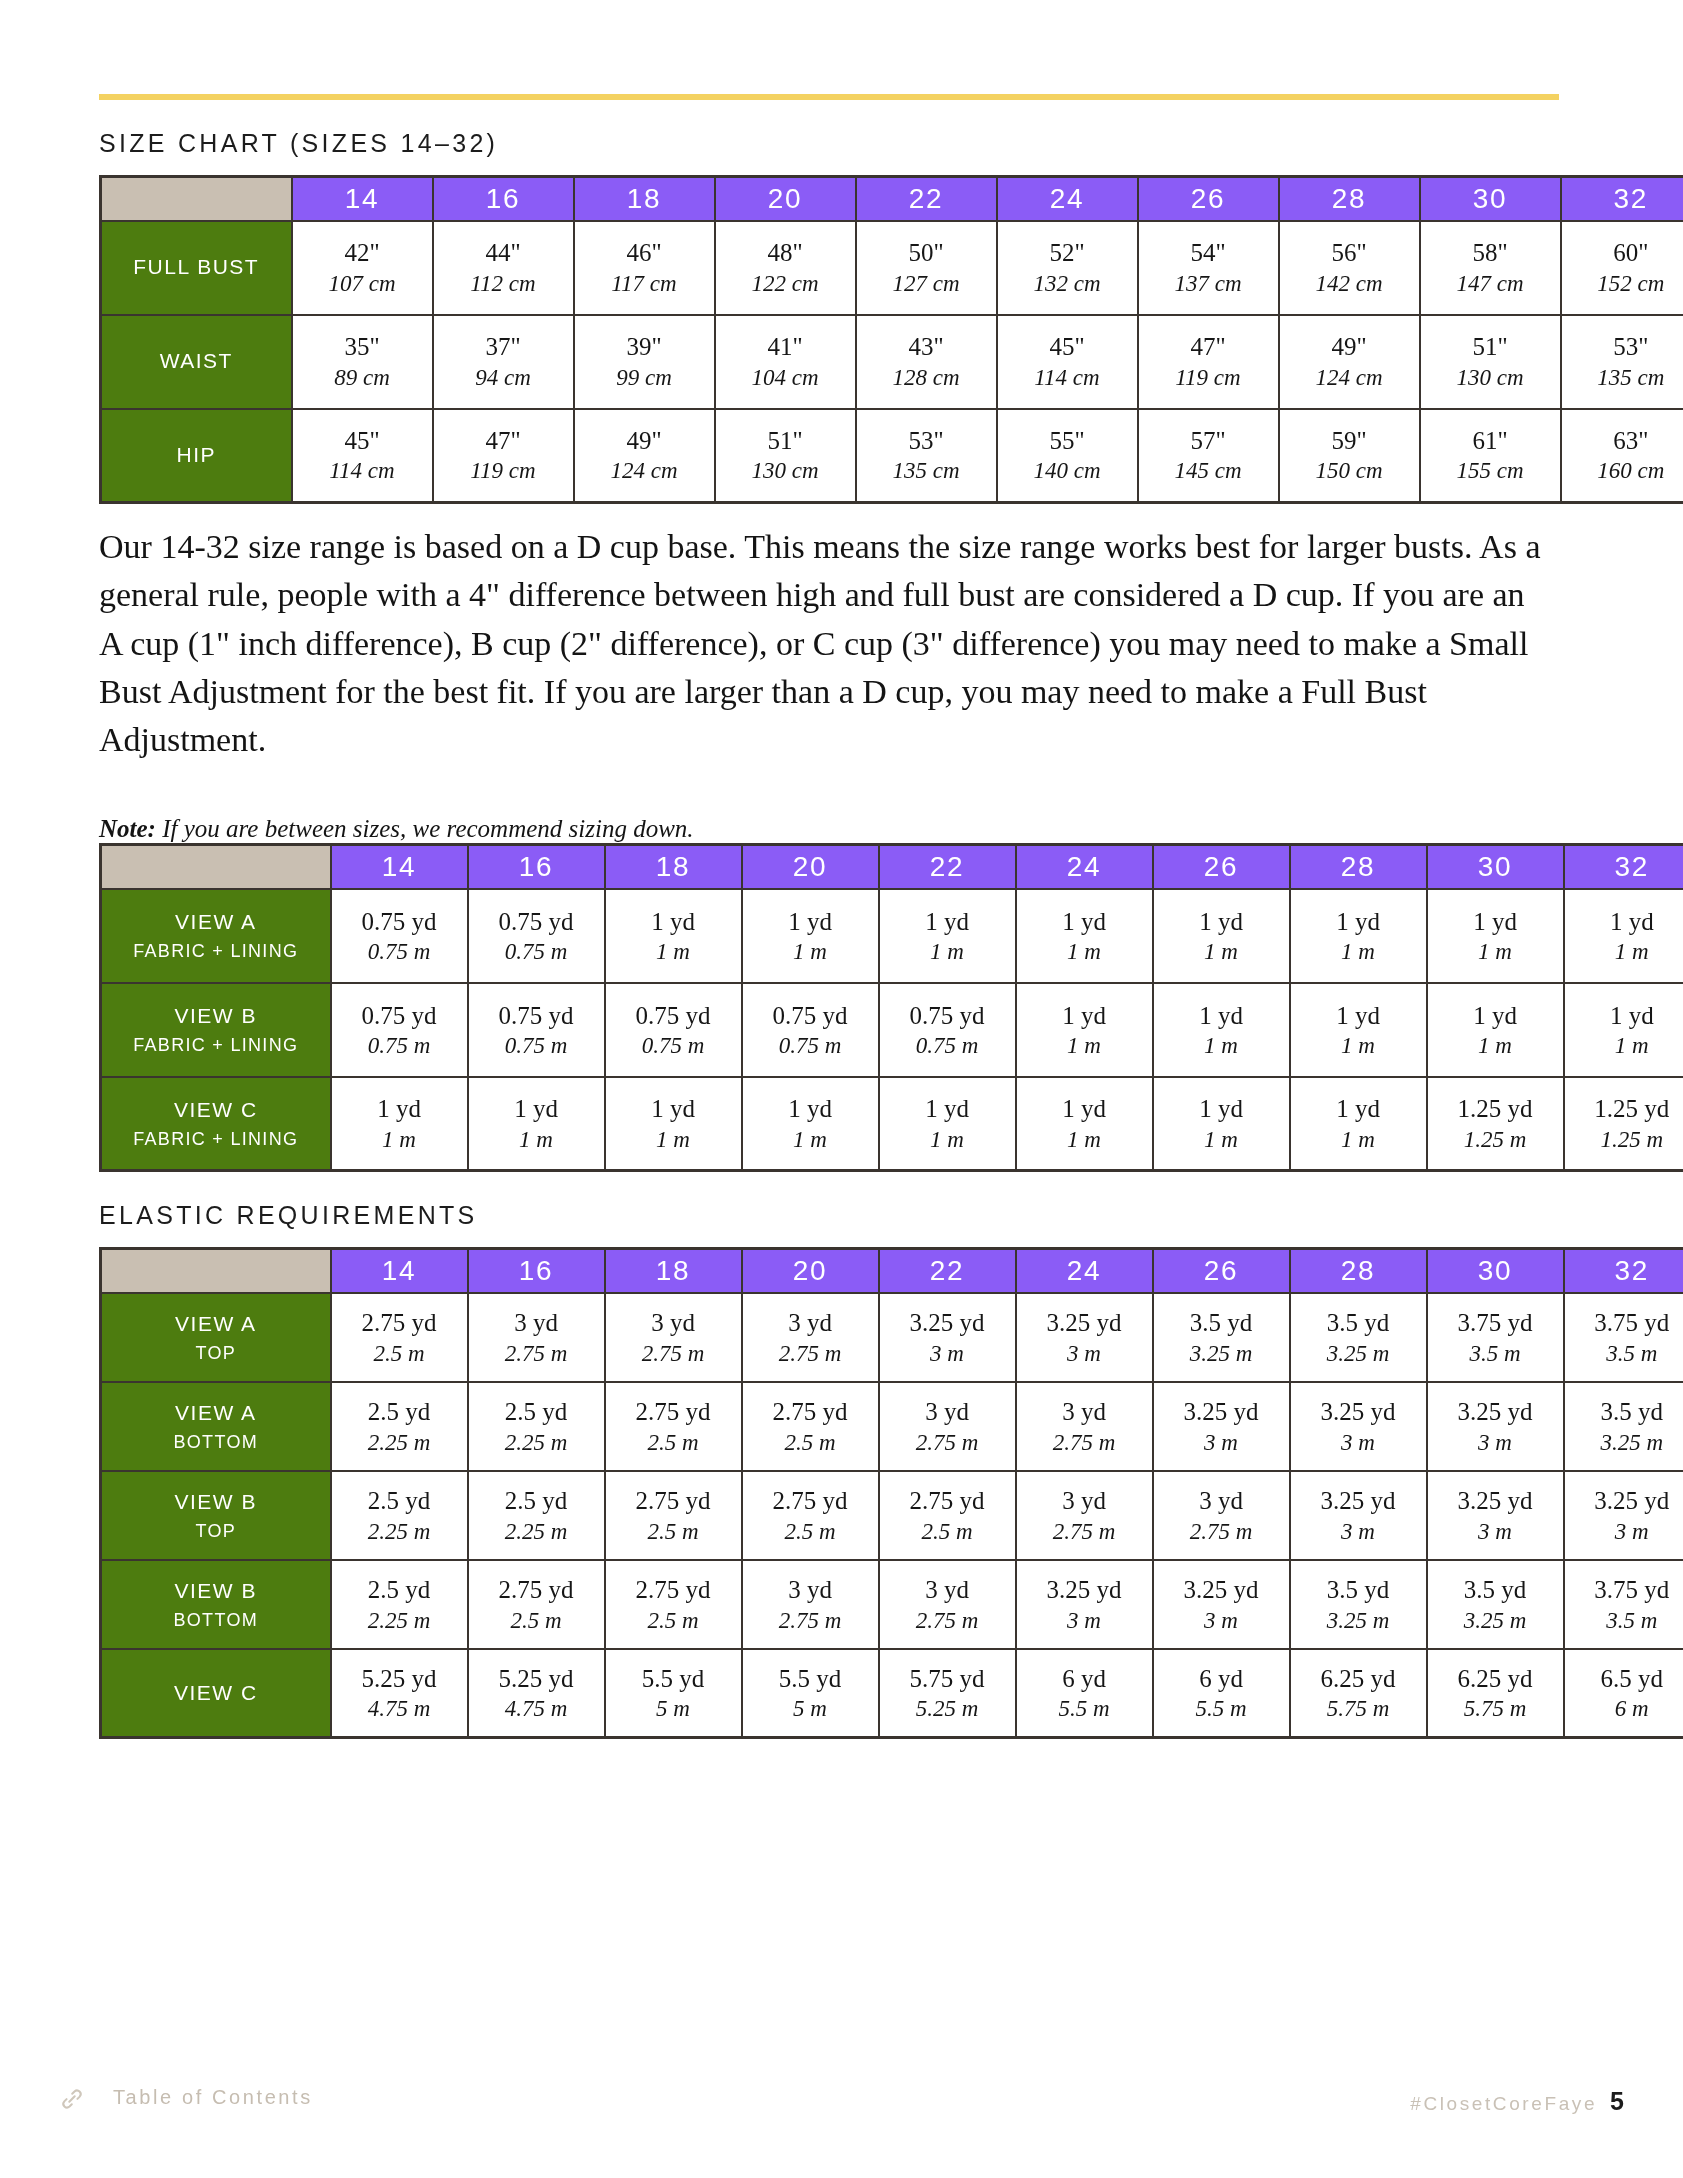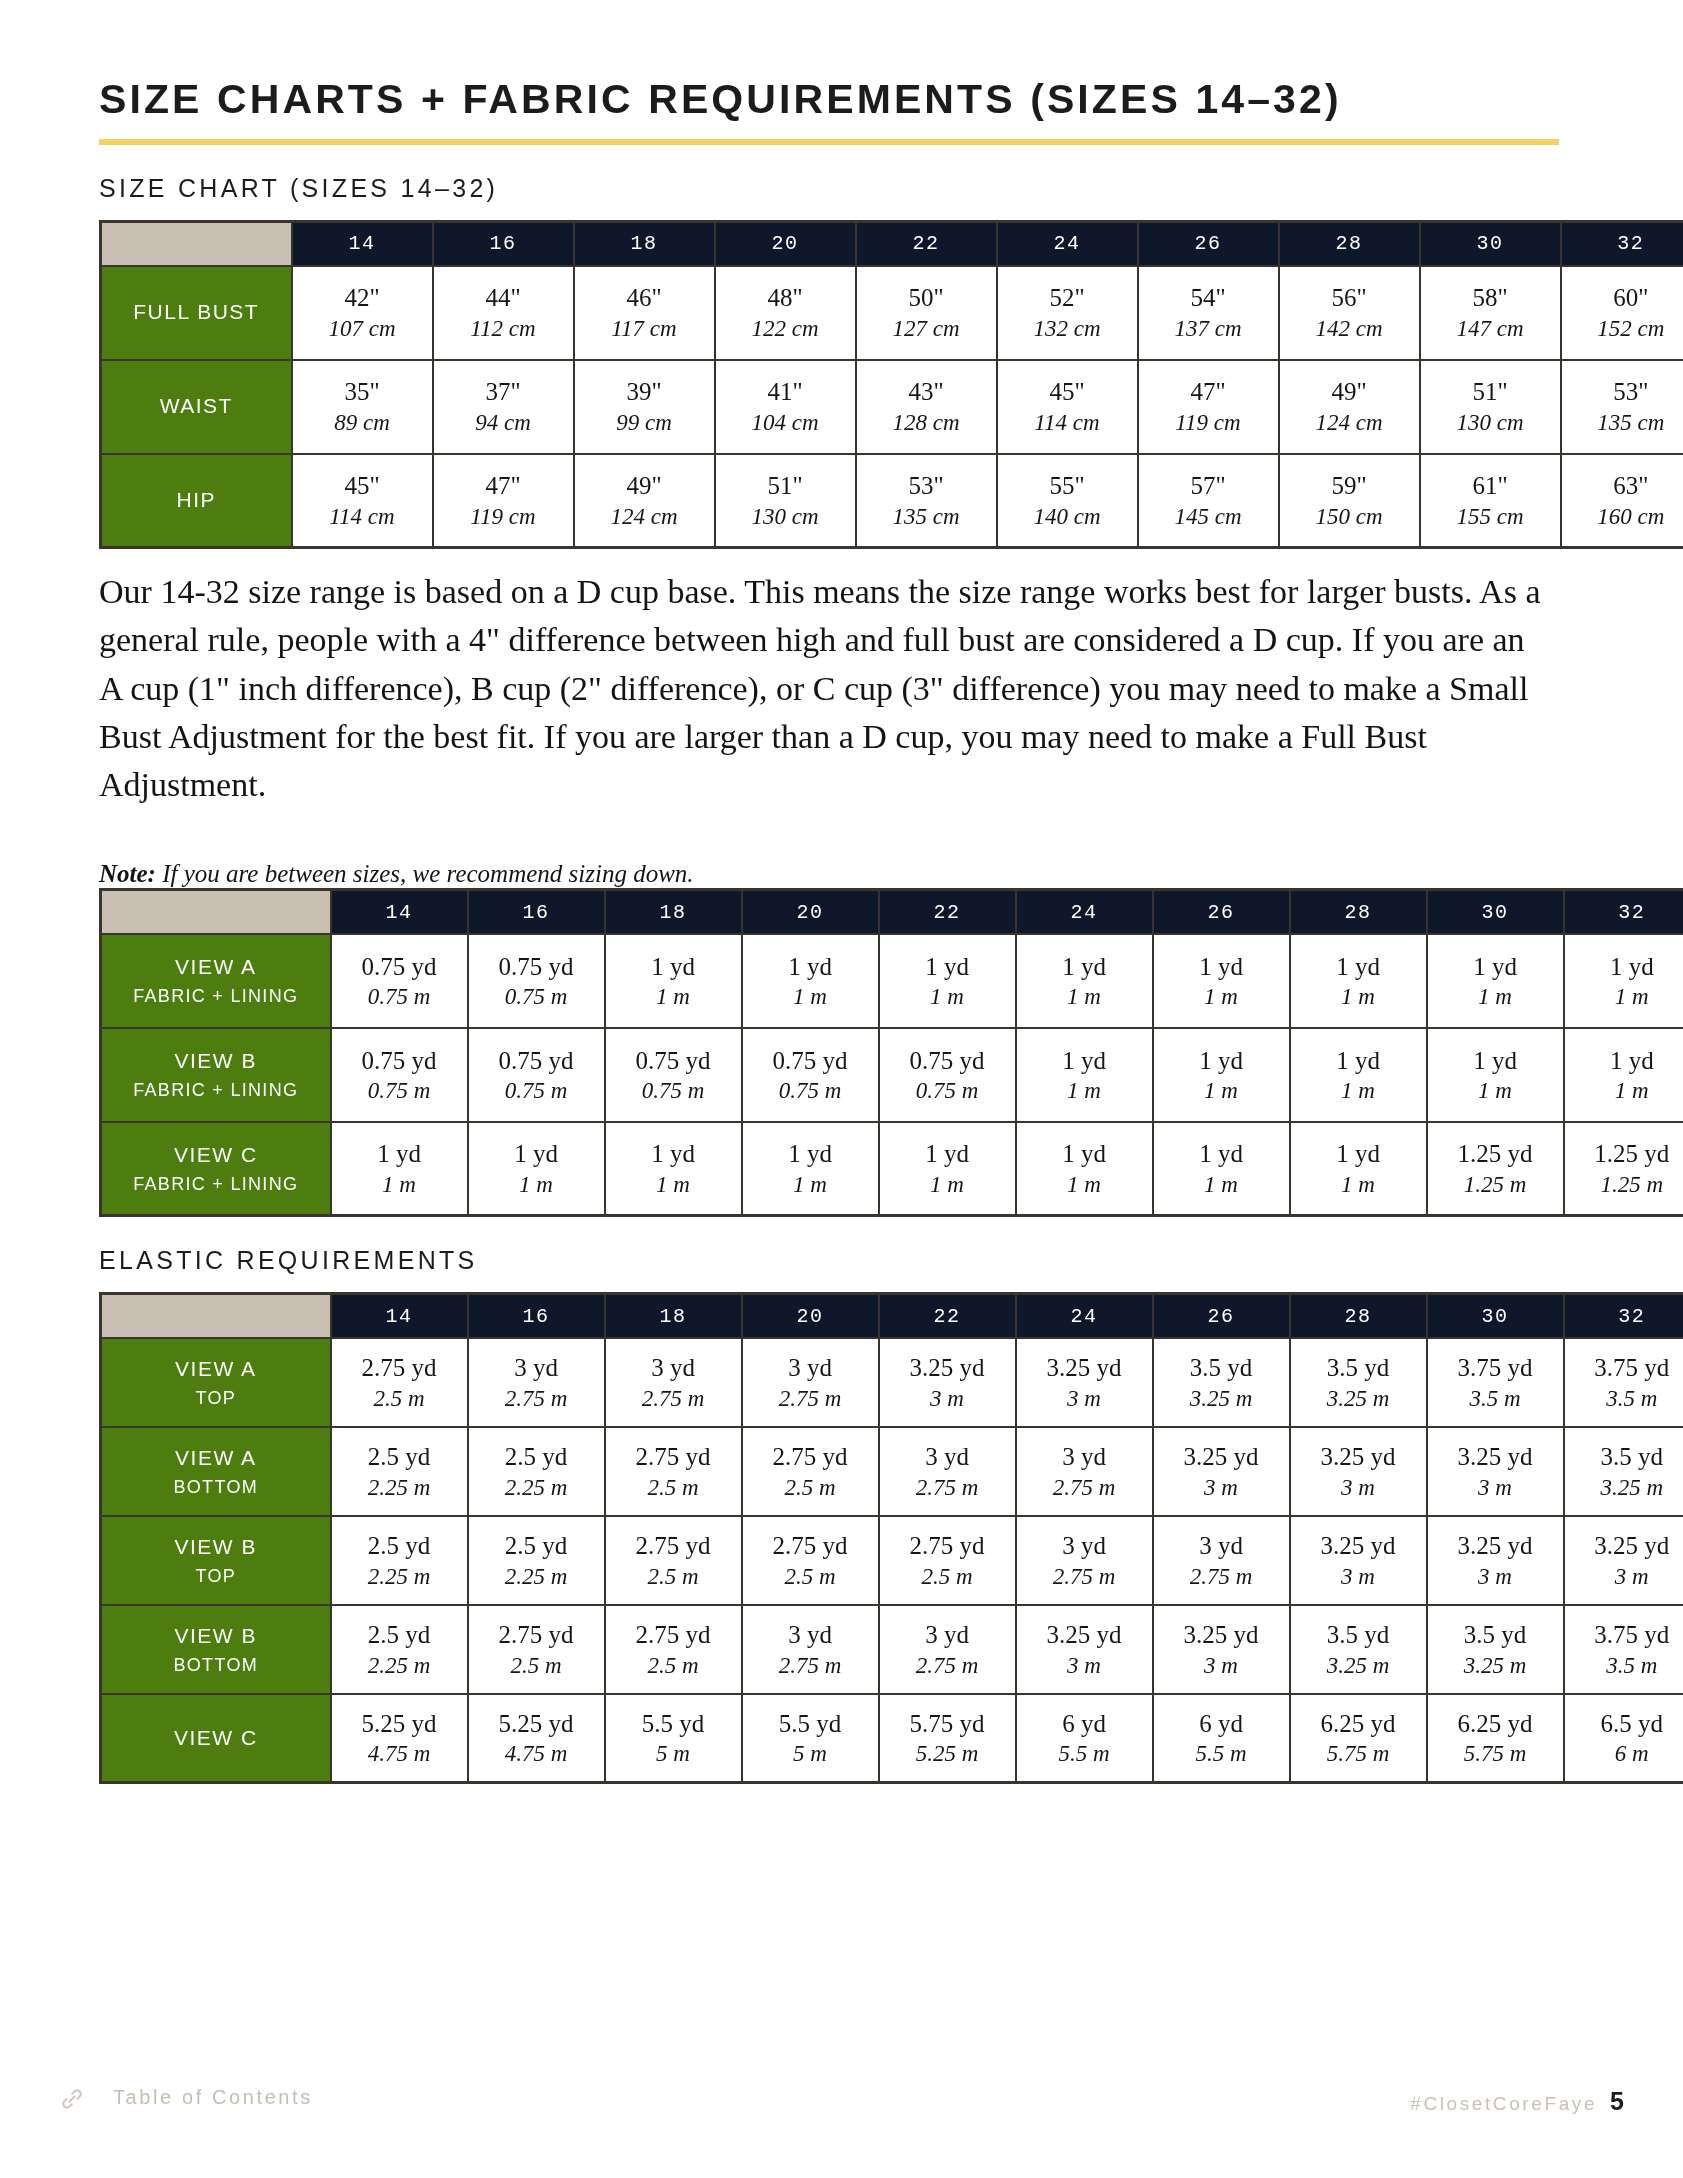--- a/index.html
+++ b/index.html
@@ -65,24 +65,24 @@
 
   table.chart td, table.chart th {
     border: 2px solid #3a342f;
     text-align: center;
     vertical-align: middle;
     padding: 0;
   }
 
   
   .hdr-cell {
-    background: #0f172a;
+    background: #8b5cf6;
     color: #ffffff;
-    font-family: Liberation Mono, monospace;
-    font-size: 20px;
+    font-family: Liberation Sans, sans-serif;
+    font-size: 28px;
     font-weight: 500;
     letter-spacing: 1.6px;
     height: 44px;
   }
 
   .hdr-blank { background: #c9bfb2; }
 
   
   .row-label {
     background: #4d7c0f;
@@ -213,21 +213,20 @@
     font-size: 25px;
     font-weight: 700;
     color: #1c1c1c;
   }
 </style>
 </head>
 <body>
 
 <div class="page">
 
-  <h1 class="page-title">SIZE CHARTS + FABRIC REQUIREMENTS (SIZES 14–32)</h1>
   <div class="title-rule"></div>
 
   <h2 class="section-heading">SIZE CHART (SIZES 14–32)</h2>
 
   <table class="chart" id="size-chart">
     <colgroup>
       <col class="label-col">
       <col class="size-col">
         <col class="size-col">
         <col class="size-col">

